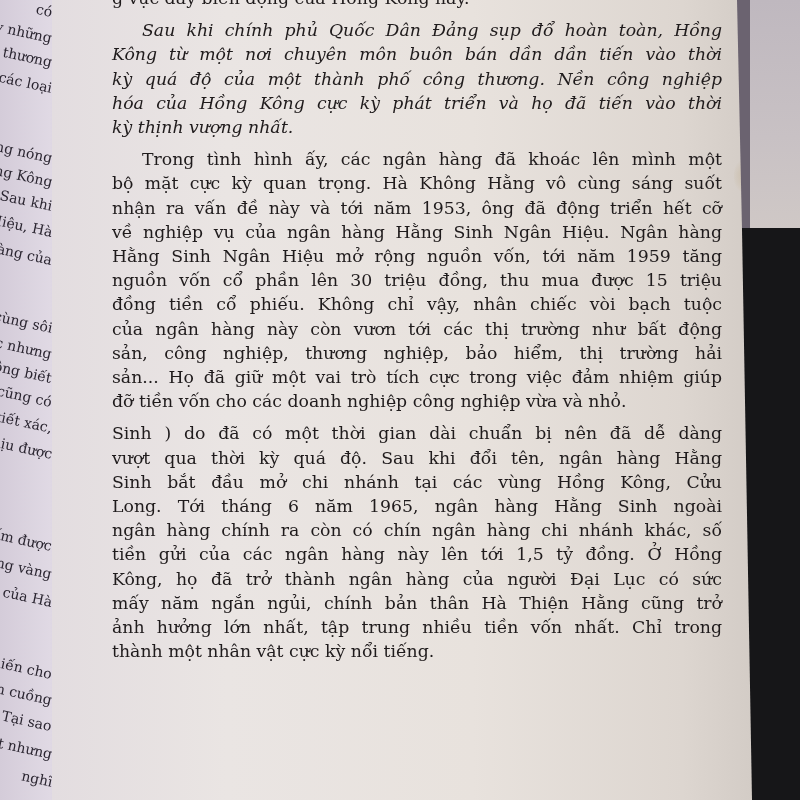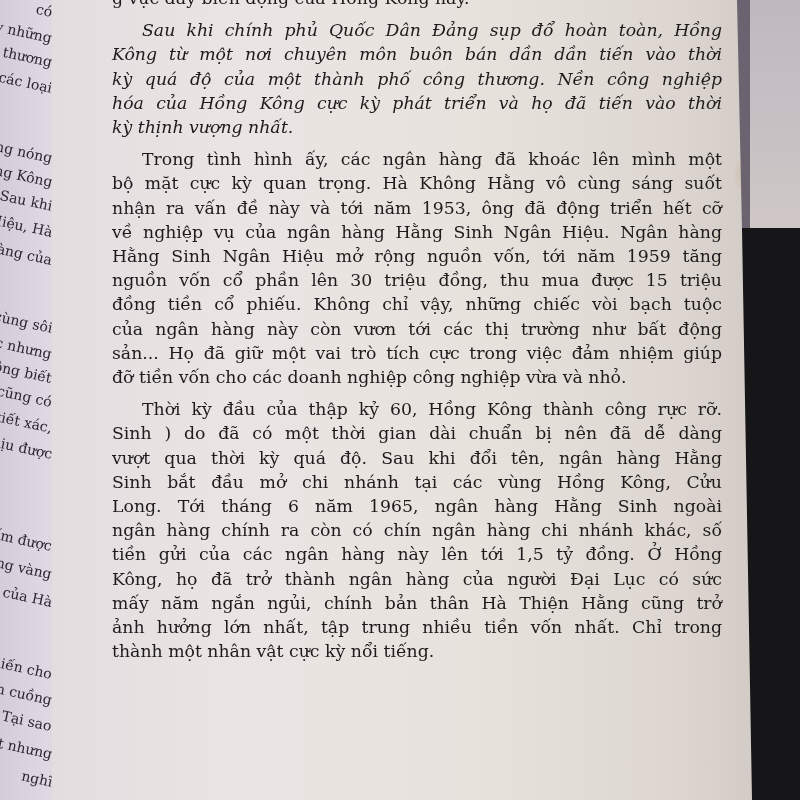--- a/index.html
+++ b/index.html
@@ -108,27 +108,27 @@
       <span class="line">hóa của Hồng Kông cực kỳ phát triển và họ đã tiến vào thời</span>
       <span class="line last">kỳ thịnh vượng nhất.</span>
     </p>
     <p style="text-indent: 0px;">
       <span class="line" style="padding-left: 30px;">Trong tình hình ấy, các ngân hàng đã khoác lên mình một</span>
       <span class="line">bộ mặt cực kỳ quan trọng. Hà Không Hằng vô cùng sáng suốt</span>
       <span class="line">nhận ra vấn đề này và tới năm 1953, ông đã động triển hết cỡ</span>
       <span class="line">về nghiệp vụ của ngân hàng Hằng Sinh Ngân Hiệu. Ngân hàng</span>
       <span class="line">Hằng Sinh Ngân Hiệu mở rộng nguồn vốn, tới năm 1959 tăng</span>
       <span class="line">nguồn vốn cổ phần lên 30 triệu đồng, thu mua được 15 triệu</span>
-      <span class="line">đồng tiền cổ phiếu. Không chỉ vậy, những chiếc vòi bạch tuộc</span>
+      <span class="line">đồng tiền cổ phiếu. Không chỉ vậy, nhân chiếc vòi bạch tuộc</span>
       <span class="line">của ngân hàng này còn vươn tới các thị trường như bất động</span>
+      <span class="line">sản, công nghiệp, thương nghiệp, bảo hiểm, thị trường hải</span>
       <span class="line">sản... Họ đã giữ một vai trò tích cực trong việc đảm nhiệm giúp</span>
       <span class="line last">đỡ tiền vốn cho các doanh nghiệp công nghiệp vừa và nhỏ.</span>
     </p>
     <p style="text-indent: 0px;">
-      <span class="line" style="padding-left: 30px;">Thời kỳ đầu của thập kỷ 60, Hồng Kông thành công rực rỡ.</span>
       <span class="line">Sinh ) do đã có một thời gian dài chuẩn bị nên đã dễ dàng</span>
       <span class="line">vượt qua thời kỳ quá độ. Sau khi đổi tên, ngân hàng Hằng</span>
       <span class="line">Sinh bắt đầu mở chi nhánh tại các vùng Hồng Kông, Cửu</span>
       <span class="line">Long. Tới tháng 6 năm 1965, ngân hàng Hằng Sinh ngoài</span>
       <span class="line">ngân hàng chính ra còn có chín ngân hàng chi nhánh khác, số</span>
       <span class="line">tiền gửi của các ngân hàng này lên tới 1,5 tỷ đồng. Ở Hồng</span>
       <span class="line">Kông, họ đã trở thành ngân hàng của người Đại Lục có sức</span>
       <span class="line">mấy năm ngắn ngủi, chính bản thân Hà Thiện Hằng cũng trở</span>
       <span class="line">ảnh hưởng lớn nhất, tập trung nhiều tiền vốn nhất. Chỉ trong</span>
       <span class="line last">thành một nhân vật cực kỳ nổi tiếng.</span>

